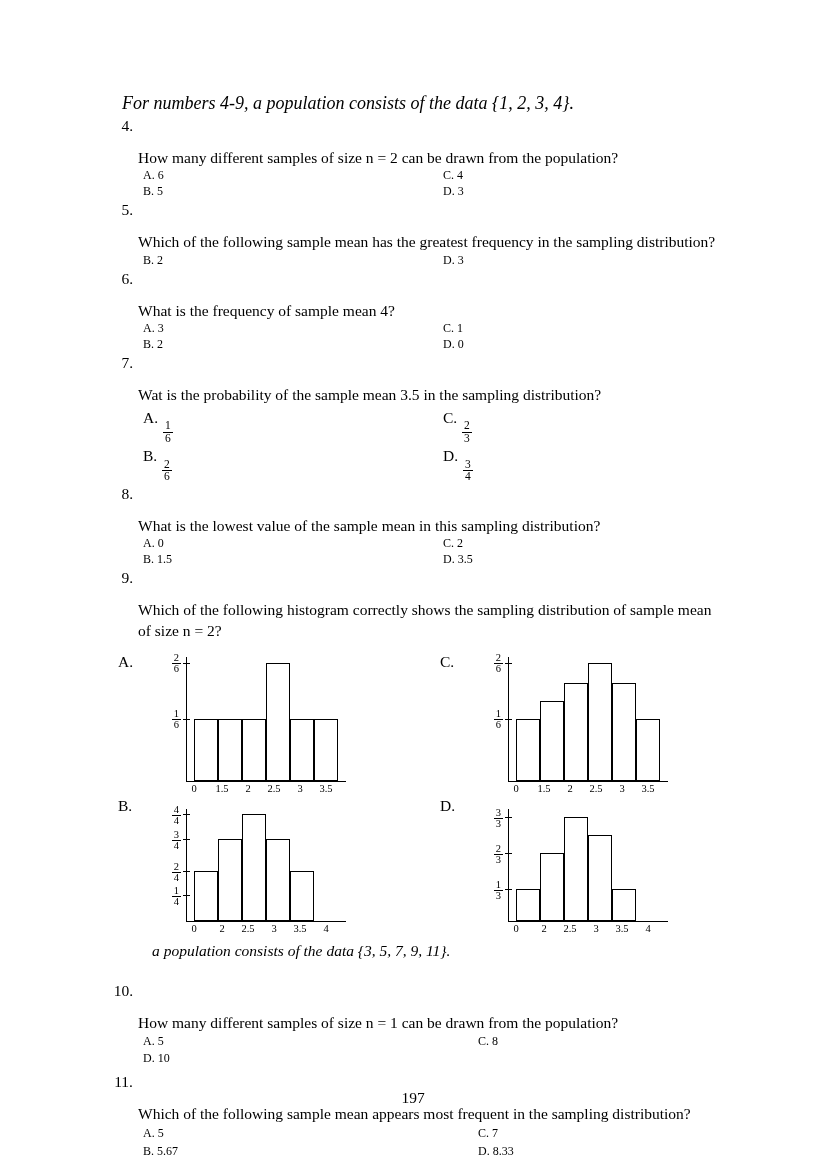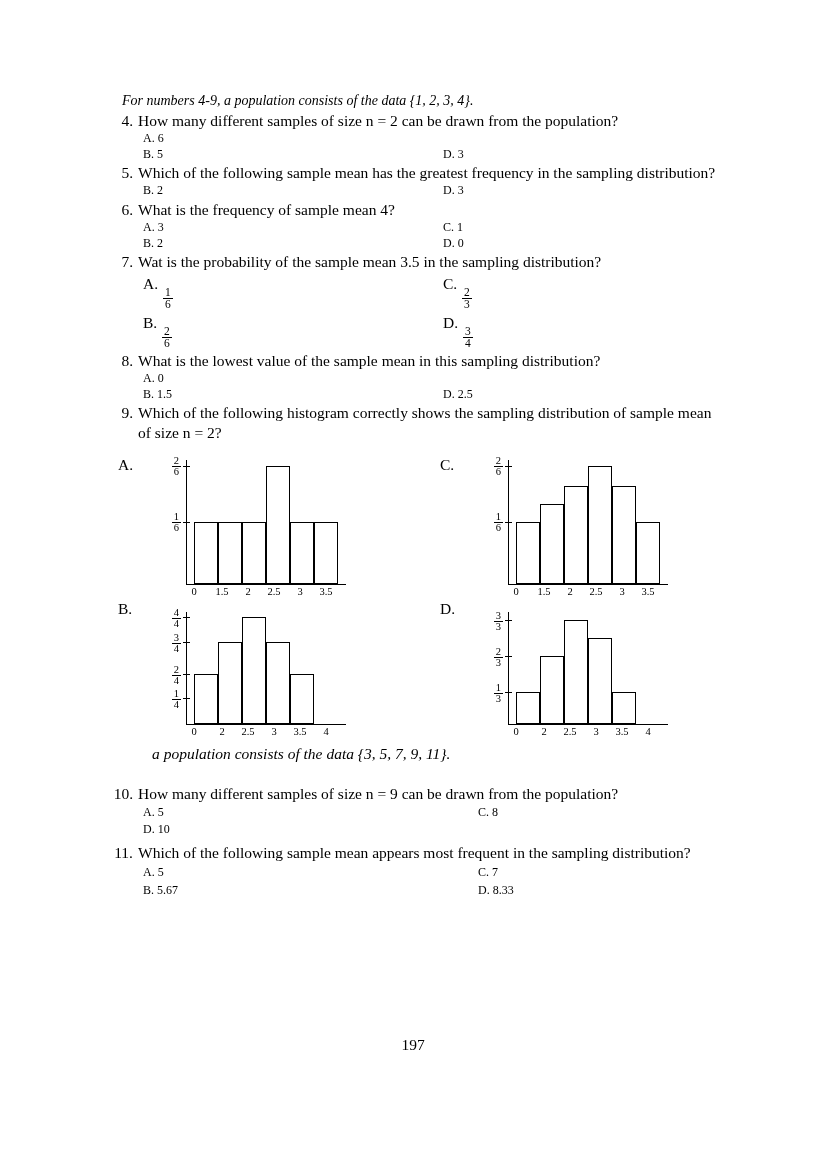--- a/index.html
+++ b/index.html
@@ -22,21 +22,21 @@
     height: 1169px;
   }
   .content {
     position: absolute;
     left: 110px;
     top: 92px;
     width: 610px;
   }
   .intro-italic {
     font-style: italic;
-    font-size: 14px;
+    font-size: 18px;
     margin-left: 12px;
     line-height: 1.28;
   }
   .q-block {
     margin-top: 1px;
     position: relative;
   }
   .q-row {
     display: flex;
     align-items: flex-start;
@@ -45,20 +45,21 @@
   }
   .q-num {
     width: 28px;
     flex: 0 0 28px;
     text-align: right;
     padding-right: 5px;
     box-sizing: border-box;
   }
   .q-text {
     flex: 1;
+    margin-top: 32px;
   }
   .choices {
     margin-left: 33px;
     font-size: 12px;
     line-height: 1.30;
   }
   .choice-line {
     display: flex;
   }
   .choice-a {
@@ -155,21 +156,21 @@
     margin-left: 22px;
     line-height: 1.30;
     margin-top: 4px;
   }
   .intro2 .l2 { margin-left: 20px; }
 
   .page-number {
     position: absolute;
     width: 100%;
     text-align: center;
-    top: 1036px;
+    top: 1089px;
     font-size: 15.5px;
   }
   .watermark {
     position: absolute;
     width: 100%;
     text-align: center;
     top: 1124px;
     font-size: 13px;
     color: #9a9a9a;
     font-family: "Liberation Sans", sans-serif;
@@ -184,20 +185,21 @@
     <div class="intro-italic">For numbers 4-9, a population consists of the data {1, 2, 3, 4}.</div>
 
     <div class="q-block">
       <div class="q-row">
         <div class="q-num">4.</div>
         <div class="q-text">How many different samples of size n = 2 can be drawn from the population?</div>
       </div>
       <div class="choices">
         <div class="choice-line">
           <div class="choice-a">A. 6</div>
+          <div class="choice-b">C. 4</div>
         </div>
         <div class="choice-line">
           <div class="choice-a">B. 5</div>
           <div class="choice-b">D. 3</div>
         </div>
       </div>
     </div>
 
     <div class="q-block">
       <div class="q-row">
@@ -271,24 +273,25 @@
     </div>
 
     <div class="q-block">
       <div class="q-row">
         <div class="q-num">8.</div>
         <div class="q-text">What is the lowest value of the sample mean in this sampling distribution?</div>
       </div>
       <div class="choices">
         <div class="choice-line">
           <div class="choice-a">A. 0</div>
+          <div class="choice-b">C. 2</div>
         </div>
         <div class="choice-line">
           <div class="choice-a">B. 1.5</div>
-          <div class="choice-b">D. 2.5</div>
+          <div class="choice-b">D. 3.5</div>
         </div>
       </div>
     </div>
 
     <div class="q-block">
       <div class="q-row">
         <div class="q-num">9.</div>
         <div class="q-text">Which of the following histogram correctly shows the sampling distribution of sample mean of size n = 2?</div>
       </div>
     </div>
@@ -455,21 +458,21 @@
 
     </div>
 
     <div class="intro2">
       <div class="l2">a population consists of the data {3, 5, 7, 9, 11}.</div>
     </div>
 
     <div class="q-block" style="margin-top:20px;">
       <div class="q-row">
         <div class="q-num">10.</div>
-        <div class="q-text">How many different samples of size n = 9 can be drawn from the population?</div>
+        <div class="q-text">How many different samples of size n = 1 can be drawn from the population?</div>
       </div>
       <div class="choices" style="line-height:1.45;">
         <div class="choice-line">
           <div class="choice-a" style="flex:0 0 335px;">A. 5</div>
           <div class="choice-b">C. 8</div>
         </div>
         <div class="choice-line">
           <div class="choice-b">D. 10</div>
         </div>
       </div>

